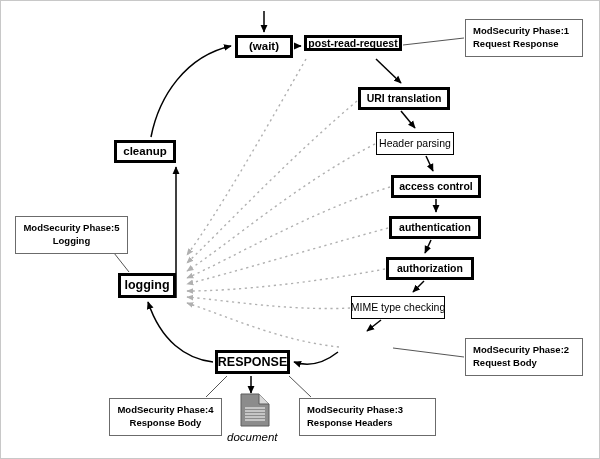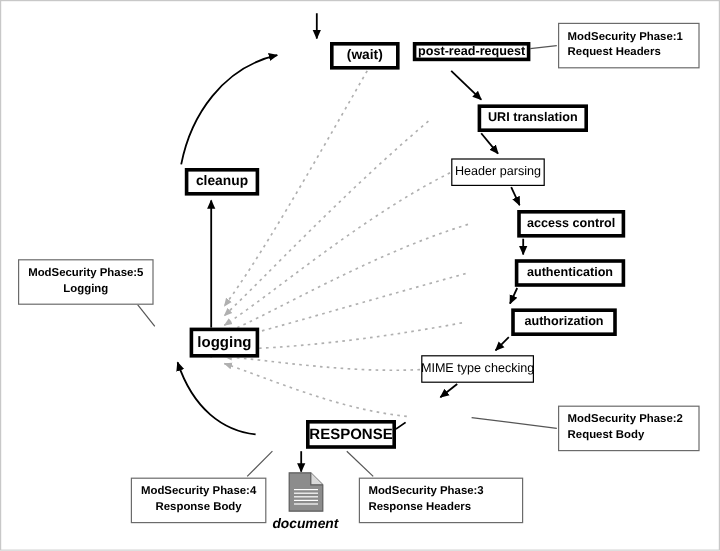--- a/index.html
+++ b/index.html
@@ -4,26 +4,26 @@
 <style>
   html,body{margin:0;padding:0;background:#fff;}
   body{font-family:"Liberation Sans",sans-serif;}
   #canvas{position:relative;width:600px;height:459px;background:#ffffff;
           border:1px solid #c8c8c8;box-sizing:border-box;overflow:hidden;}
   svg#wires{position:absolute;left:0;top:0;width:600px;height:459px;}
   .node{position:absolute;box-sizing:border-box;background:#fff;
         display:flex;align-items:center;justify-content:center;
         color:#000;white-space:nowrap;line-height:1;}
   .node.thin{border:1.6px solid #000;font-weight:400;}
-  .node.thick{border:3px solid #000;font-weight:700;margin-left:40px;}
+  .node.thick{border:3px solid #000;font-weight:700;}
   .note{position:absolute;box-sizing:border-box;background:#fff;
         border:1px solid #6b6b6b;padding:5px 7px;
         font-size:9.5px;font-weight:700;line-height:1.35;color:#000;}
   .note.ralign{text-align:center;}
-  .doc-label{position:absolute;font-size:11.5px;font-weight:700;
+  .doc-label{position:absolute;font-size:11.5px;font-weight:400;
              font-style:italic;color:#000;white-space:nowrap;}
 </style>
 </head>
 <body>
 
 <div id="canvas">
 
   <svg id="wires" viewBox="0 0 600 459" xmlns="http://www.w3.org/2000/svg">
     <defs>
       <marker id="ah" viewBox="0 0 10 10" refX="9" refY="5" markerWidth="5.2" markerHeight="5.2" orient="auto-start-reverse">
@@ -101,21 +101,21 @@
 
 
   <div class="node thick" style="left:214px;top:349px;width:75px;height:24px;font-size:12.5px">RESPONSE</div>
 
   <div class="node thick" style="left:117px;top:272px;width:58px;height:25px;font-size:12.5px">logging</div>
 
   <div class="node thick" style="left:113px;top:139px;width:62px;height:23px;font-size:11.5px">cleanup</div>
 
   <div class="note" style="left:464px;top:18px;width:118px;height:38px">
     <div>ModSecurity Phase:1</div>
-    <div>Request Headers</div>
+    <div>Request Response</div>
   </div>
 
   <div class="note ralign" style="left:14px;top:215px;width:113px;height:38px">
     <div>ModSecurity Phase:5</div>
     <div>Logging</div>
   </div>
 
   <div class="note" style="left:464px;top:337px;width:118px;height:38px">
     <div>ModSecurity Phase:2</div>
     <div>Request Body</div>

